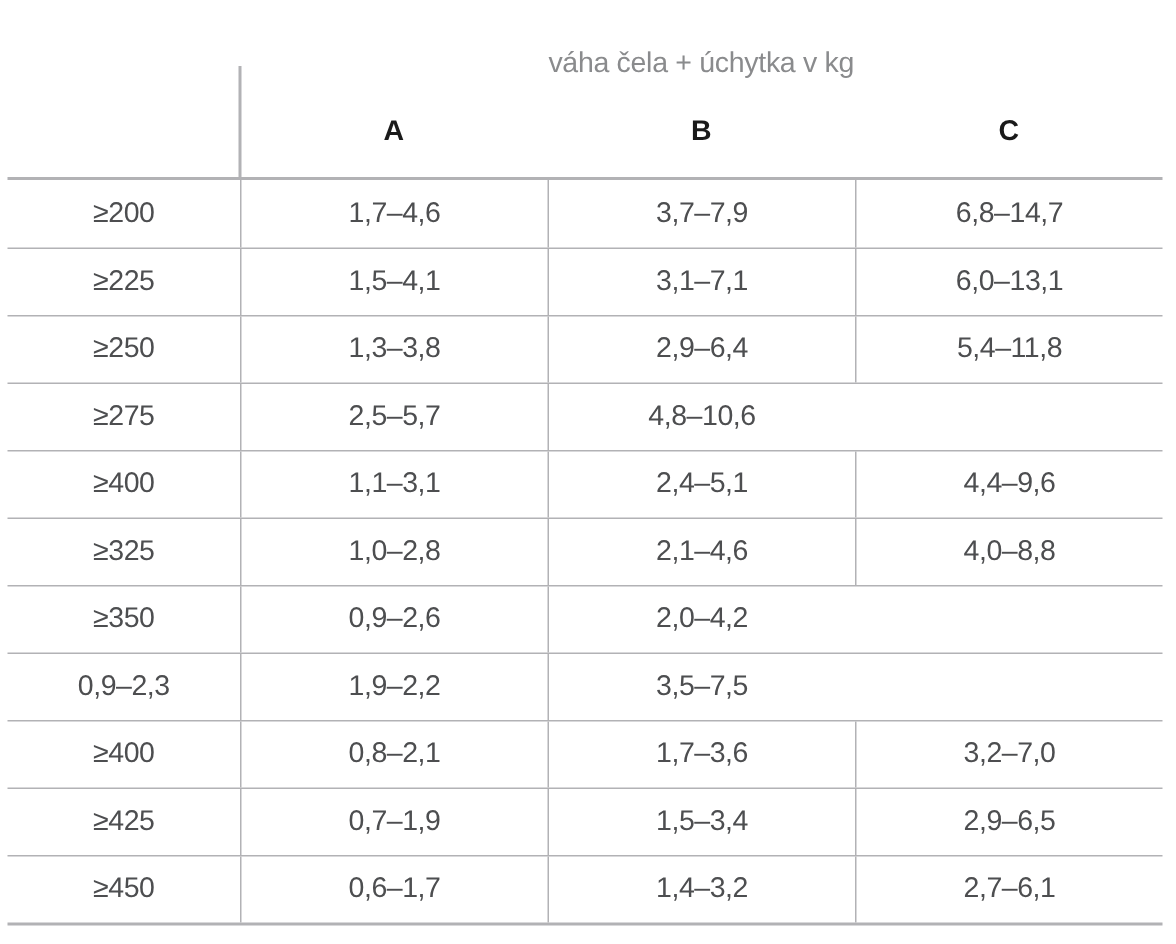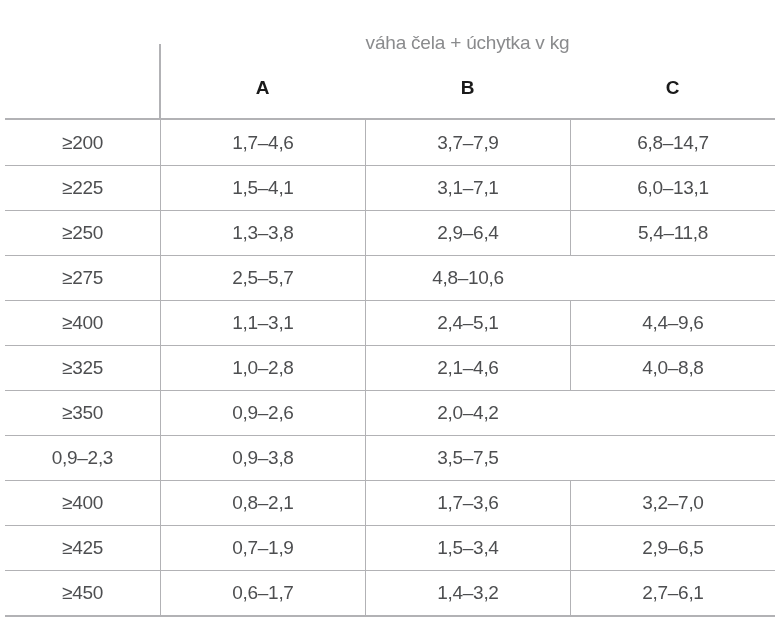--- a/index.html
+++ b/index.html
@@ -86,21 +86,21 @@
       <div class="tcell">2,1–4,6</div>
       <div class="tcell">4,0–8,8</div>
     </div>
     <div class="trow">
       <div class="tcell">≥350</div>
       <div class="tcell">0,9–2,6</div>
       <div class="tcell">2,0–4,2</div>
     </div>
     <div class="trow">
       <div class="tcell">0,9–2,3</div>
-      <div class="tcell">0,9–3,8</div>
+      <div class="tcell">1,9–2,2</div>
       <div class="tcell">3,5–7,5</div>
     </div>
     <div class="trow">
       <div class="tcell">≥400</div>
       <div class="tcell">0,8–2,1</div>
       <div class="tcell">1,7–3,6</div>
       <div class="tcell">3,2–7,0</div>
     </div>
     <div class="trow">
       <div class="tcell">≥425</div>

